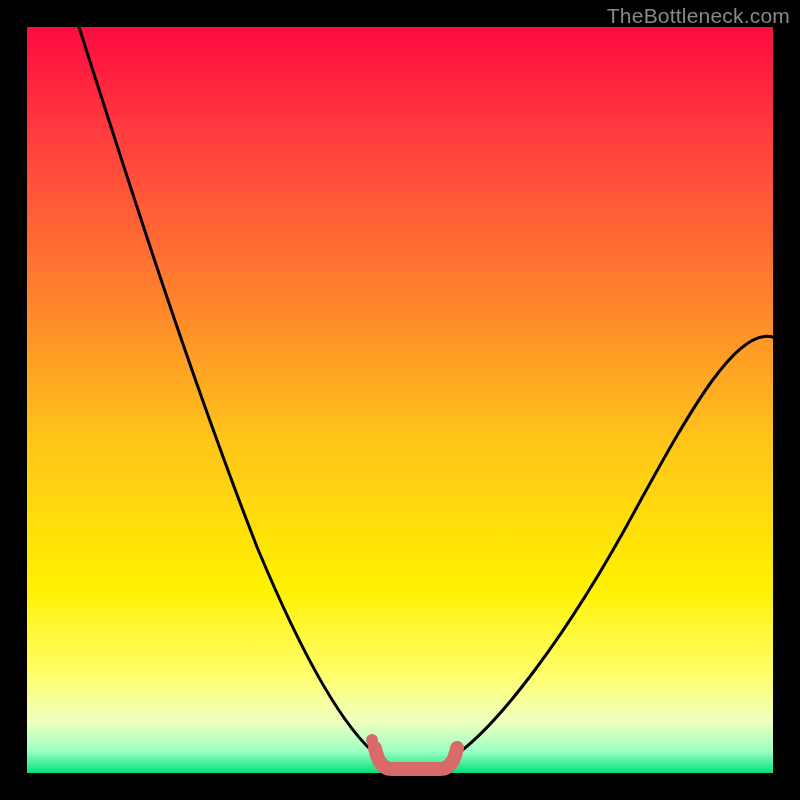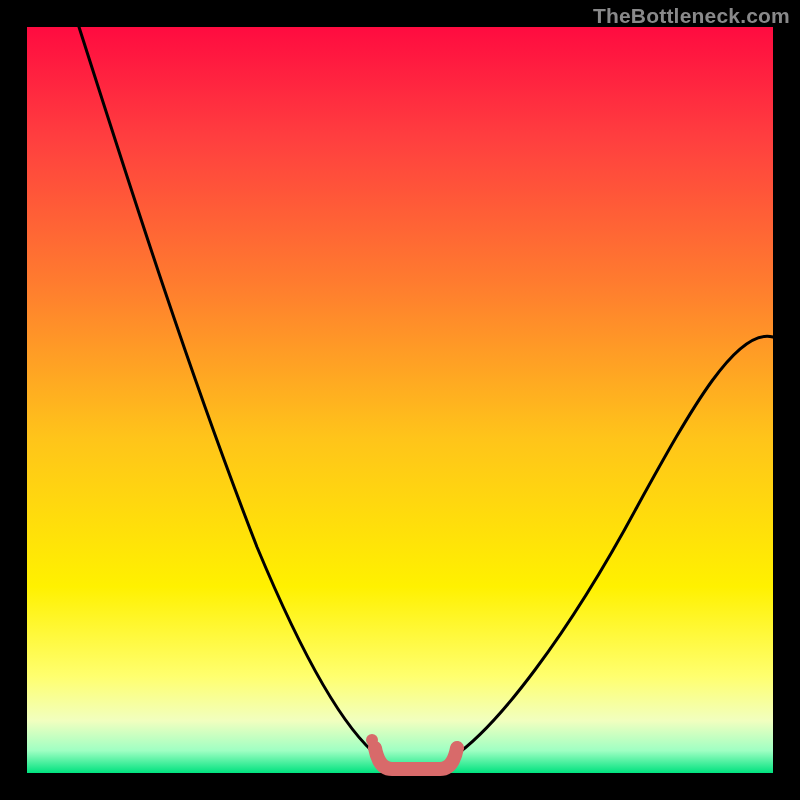--- a/index.html
+++ b/index.html
@@ -42,21 +42,21 @@
     width: 746px;
     height: 746px;
     overflow: visible;
   }
   .watermark {
     position: absolute;
     top: 4px;
     right: 10px;
     font-family: Arial, Helvetica, sans-serif;
     font-size: 21px;
-    font-weight: 700;
+    font-weight: 400;
     color: #89898A;
     letter-spacing: 0.2px;
     margin-left: 18px;
   }
 </style>
 </head>
 <body>
 
 <div class="frame">
   <div class="plot"></div>

